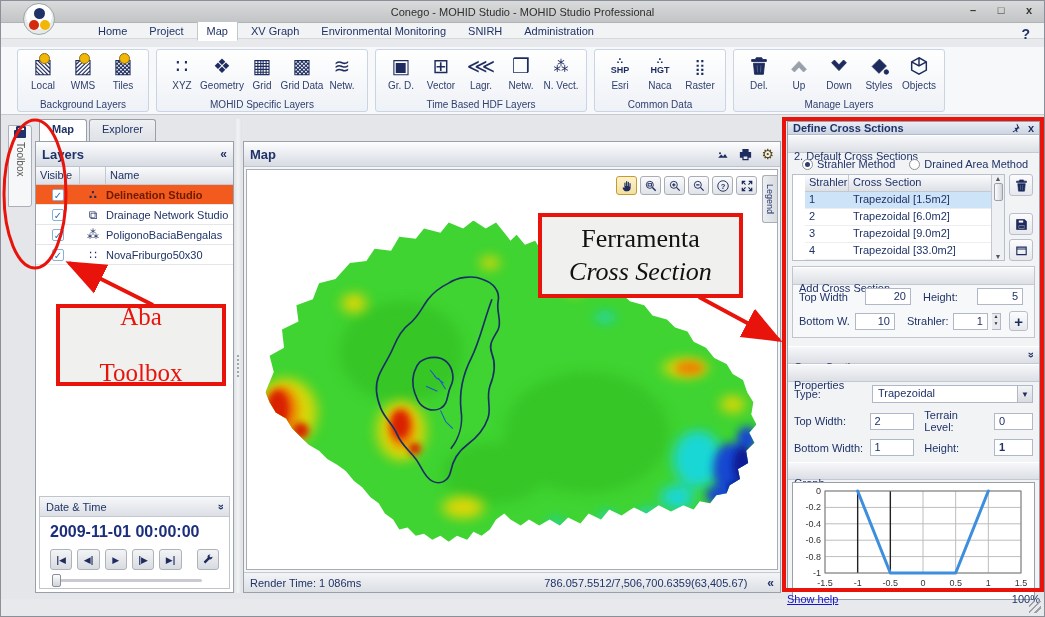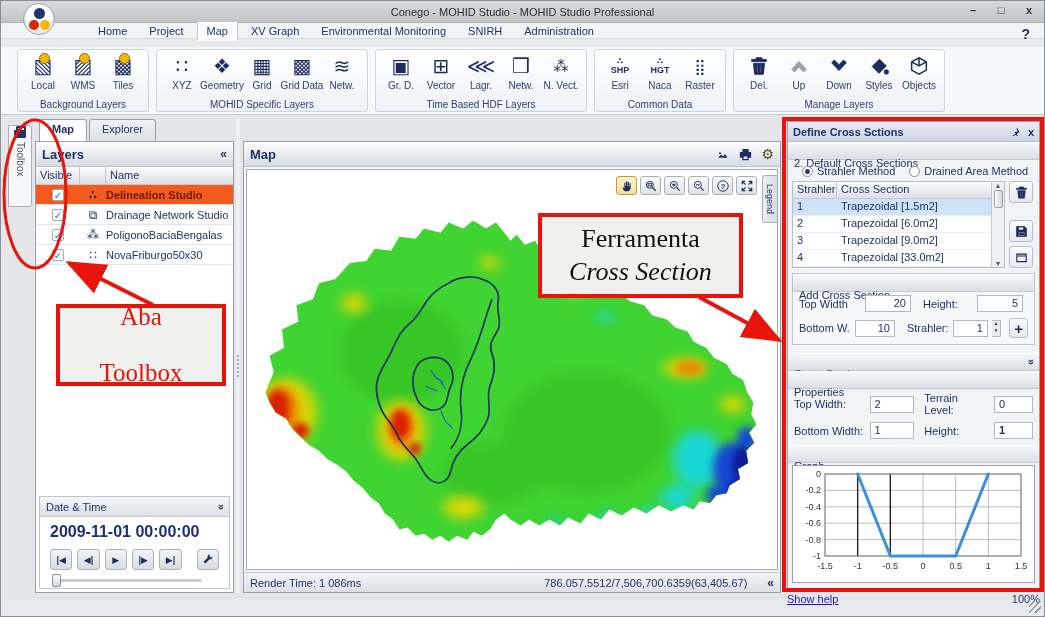--- a/index.html
+++ b/index.html
@@ -632,21 +632,21 @@
         <span class="radio">
           <span class="rdot on"></span>
           <span>Strahler Method</span>
         </span>
         <span class="radio">
           <span class="rdot"></span>
           <span>Drained Area Method</span>
         </span>
       </div>
       <div class="cstable-wrap">
-        <div class="cstable" style="display:flex;">
+        <div class="cstable" style="display:flex;padding-left:12px;">
           <div style="flex:1;">
             <div class="cst-hdr">
               <div class="col-st">Strahler</div>
               <div class="col-cs">Cross Section</div>
             </div>
             <div class="csrow selected">
               <div class="col-st">1</div>
               <div class="col-cs">Trapezoidal [1.5m2]</div>
             </div>
             <div class="csrow">
@@ -708,20 +708,27 @@
             </span>
           <span class="plusbtn">+</span>
         </div>
       </div>
       <div class="secbar" style="margin-top:4px;">
         <span class="t">Cross Section</span>
         <span class="rot-down">«</span>
       </div>
       <div class="secbar">
         <span class="t">Properties</span>
+      </div>
+      <div class="propsrow">
+        <span class="lb1">Type:</span>
+        <span class="ddown">
+          <span class="val">Trapezoidal</span>
+          <span class="arr">▼</span>
+        </span>
       </div>
       <div class="propsrow">
         <span class="lb1">Top Width:</span>
         <span class="inp w46" style="text-align:left">2</span>
         <span class="lb2">Terrain Level:</span>
         <span class="inp w40" style="text-align:left">0</span>
       </div>
       <div class="propsrow">
         <span class="lb1">Bottom Width:</span>
         <span class="inp w46" style="text-align:left">1</span>

